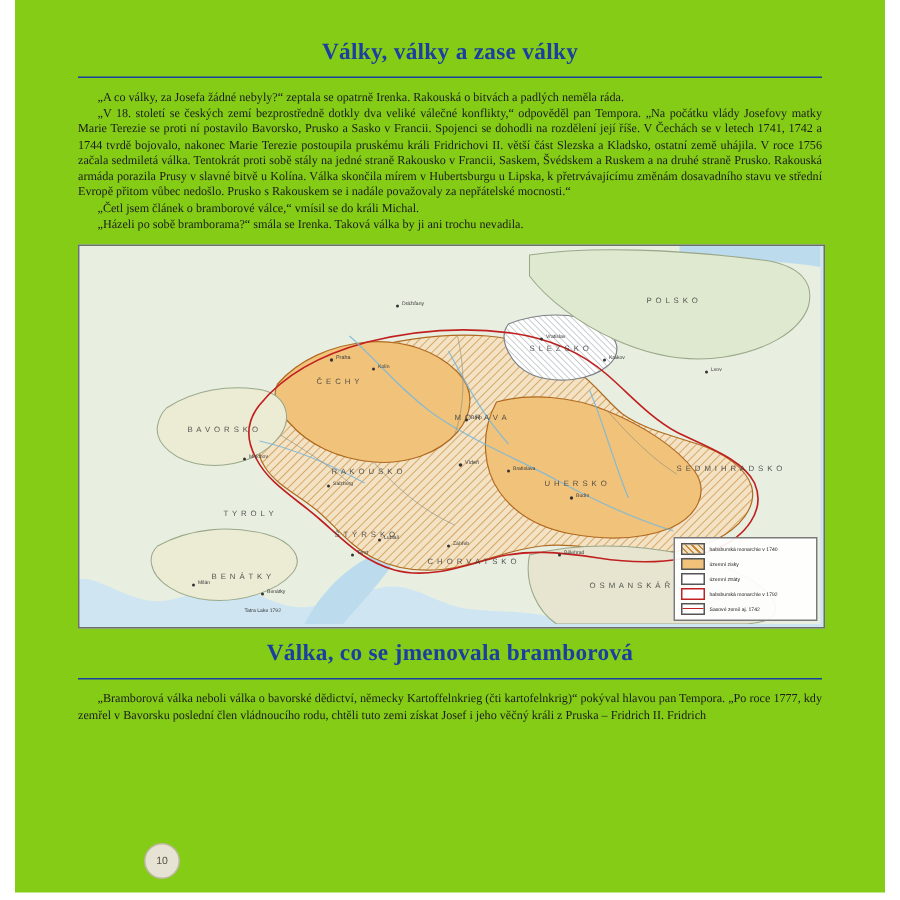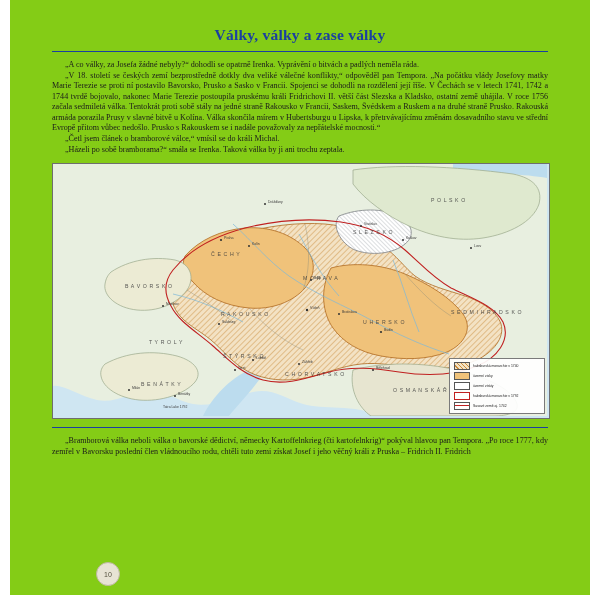--- a/index.html
+++ b/index.html
@@ -139,24 +139,24 @@
 </style>
 </head>
 <body>
 
 <div class="page">
   <div class="content">
 
     <h1 class="section-title">Války, války a zase války</h1>
     <hr class="rule">
 
-    <p class="body-text">„A co války, za Josefa žádné nebyly?“ dohodli se opatrně Irenka. Vyprávění o bitvách a padlých neměla ráda.</p>
+    <p class="body-text">„A co války, za Josefa žádné nebyly?“ zeptala se opatrně Irenka. Rakouská o bitvách a padlých neměla ráda.</p>
     <p class="body-text">„V 18. století se českých zemí bezprostředně dotkly dva veliké válečné konflikty,“ odpověděl pan Tempora. „Na počátku vlády Josefovy matky Marie Terezie se proti ní postavilo Bavorsko, Prusko a Sasko v Francii. Spojenci se dohodli na rozdělení její říše. V Čechách se v letech 1741, 1742 a 1744 tvrdě bojovalo, nakonec Marie Terezie postoupila pruskému králi Fridrichovi II. větší část Slezska a Kladsko, ostatní země uhájila. V roce 1756 začala sedmiletá válka. Tentokrát proti sobě stály na jedné straně Rakousko v Francii, Saskem, Švédskem a Ruskem a na druhé straně Prusko. Rakouská armáda porazila Prusy v slavné bitvě u Kolína. Válka skončila mírem v Hubertsburgu u Lipska, k přetrvávajícímu změnám dosavadního stavu ve střední Evropě přitom vůbec nedošlo. Prusko s Rakouskem se i nadále považovaly za nepřátelské mocnosti.“</p>
     <p class="body-text">„Četl jsem článek o bramborové válce,“ vmísil se do králi Michal.</p>
-    <p class="body-text">„Házeli po sobě bramborama?“ smála se Irenka. Taková válka by ji ani trochu zeptala.</p>
+    <p class="body-text">„Házeli po sobě bramborama?“ smála se Irenka. Taková válka by ji ani trochu nevadila.</p>
 
     <div class="map-wrap">
       <svg class="map-svg" width="494" height="252" viewBox="0 0 494 252" xmlns="http://www.w3.org/2000/svg">
         <defs>
           <pattern id="hatch" width="4" height="4" patternUnits="userSpaceOnUse" patternTransform="rotate(45)">
             <rect width="4" height="4" fill="#f3e2c4"></rect>
             <line x1="0" y1="0" x2="0" y2="4" stroke="#c98b3a" stroke-width="0.9"></line>
           </pattern>
           <pattern id="hatch2" width="3" height="3" patternUnits="userSpaceOnUse" patternTransform="rotate(-45)">
             <rect width="3" height="3" fill="#ffffff"></rect>
@@ -295,20 +295,21 @@
           <span class="legend-swatch" style="background:#ffffff;border:1px solid #c02020;"></span>
           <span class="legend-label">habsburská monarchie v 1792</span>
         </div>
         <div class="legend-row">
           <span class="legend-swatch" style="background:linear-gradient(to bottom,#fff 0 2px,#c02020 2px 3px,#fff 3px 6px);"></span>
           <span class="legend-label">Sasové země aj. 1742</span>
         </div>
       </div>
     </div>
 
+    <h1 class="section-title">Válka, co se jmenovala bramborová</h1>
     <hr class="rule below">
 
     <p class="body-text">„Bramborová válka neboli válka o bavorské dědictví, německy Kartoffelnkrieg (čti kartofelnkrig)“ pokýval hlavou pan Tempora. „Po roce 1777, kdy zemřel v Bavorsku poslední člen vládnoucího rodu, chtěli tuto zemi získat Josef i jeho věčný králi z Pruska – Fridrich II. Fridrich</p>
   </div>
 
   <div class="footer">
     <div class="page-number-badge">10</div>
   </div>
 
   <div class="edge-left"></div>

